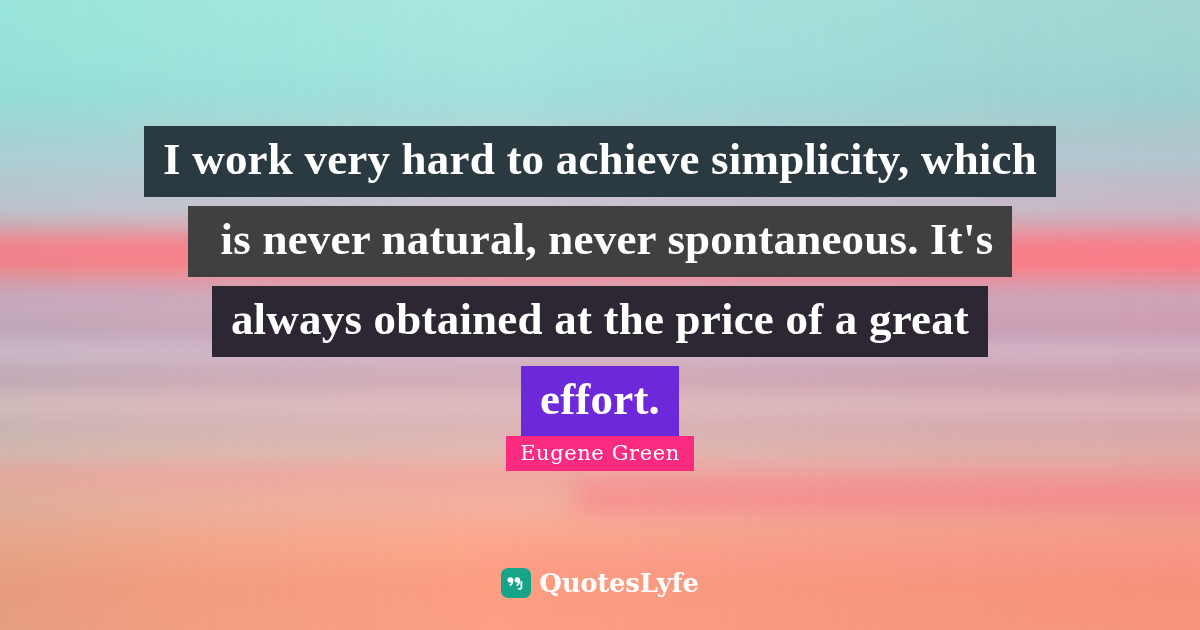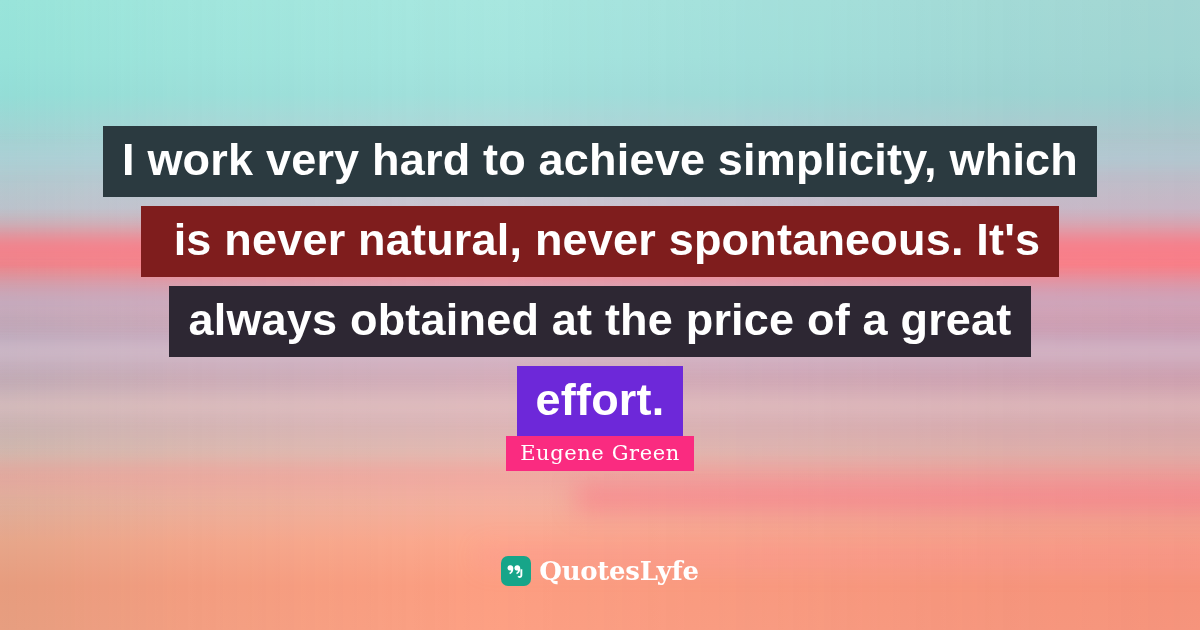--- a/index.html
+++ b/index.html
@@ -94,29 +94,29 @@
   }
   .quote-line {
     display: block;
     margin: 0 0 9px 0;
     line-height: 1;
   }
   .quote-line span.qtext {
     display: inline-block;
     background: #2a3238;
     color: #ffffff;
-    font-family: Liberation Sans, sans-serif;
+    font-family: Liberation Serif, serif;
     font-weight: bold;
     font-size: 45px;
     letter-spacing: 0.2px;
     padding: 11px 19px 15px 19px;
     white-space: nowrap;
   }
   .quote-line.ql-1 span.qtext { background: #2b3a40; }
-  .quote-line.ql-2 span.qtext { background: #7f1d1d; padding-left: 33px; }
+  .quote-line.ql-2 span.qtext { background: #404040; padding-left: 33px; }
   .quote-line.ql-3 span.qtext { background: #2d2733; }
   .quote-line.ql-4 span.qtext { background: #6d28d9; }
 
   
   .author-wrap {
     position: absolute;
     left: 0;
     top: 436px;
     width: 1200px;
     text-align: center;
@@ -129,21 +129,21 @@
     font-size: 21px;
     letter-spacing: 0.6px;
     padding: 5px 14px 6px 14px;
     white-space: nowrap;
   }
 
   
   .brand {
     position: absolute;
     left: 0;
-    top: 556px;
+    top: 568px;
     width: 1200px;
     display: flex;
     align-items: center;
     justify-content: center;
     gap: 8px;
   }
   .brand-mark {
     width: 30px;
     height: 30px;
     border-radius: 7px;

